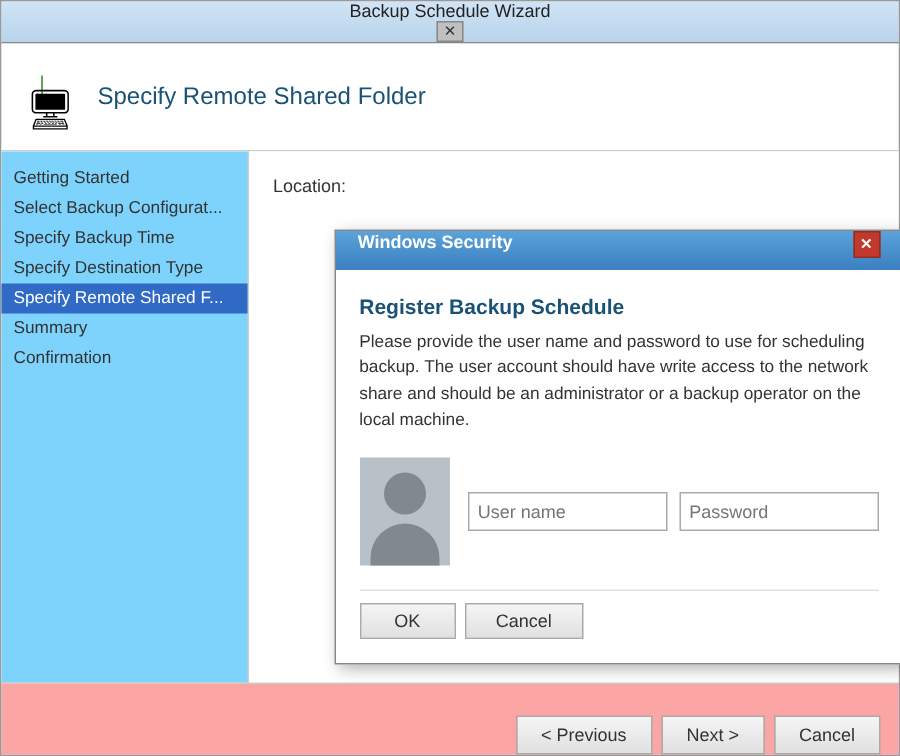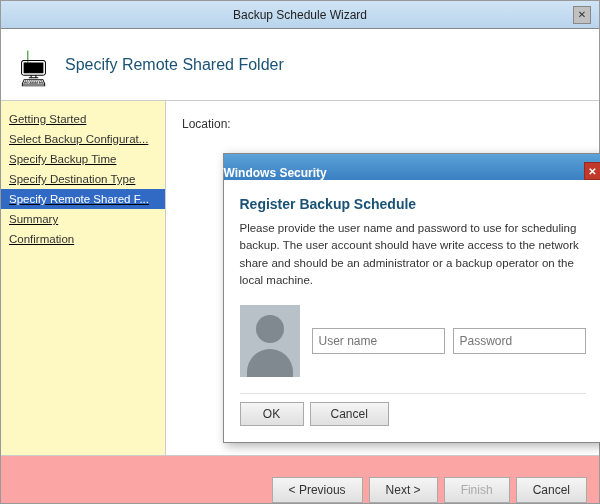--- a/index.html
+++ b/index.html
@@ -24,20 +24,21 @@
 
     
     .title-bar {
       background: linear-gradient(to bottom, #d0e4f5, #b8d4ec);
       height: 28px;
       display: flex;
       align-items: center;
       justify-content: flex-end;
       padding: 0 8px;
       border-bottom: 1px solid #888;
+      flex-direction: column;
     }
     .title-bar-text {
       font-size: 12px;
       color: #222;
       flex: 1;
       text-align: center;
     }
     .title-bar-close {
       width: 18px;
       height: 18px;
@@ -69,24 +70,23 @@
     
     .content-area {
       display: flex;
       flex: 1;
       background: white;
     }
 
     
     .sidebar {
       width: 165px;
-      background: #fef9c3;
+      background: #7dd3fc;
       border-right: 1px solid #ccc;
       padding: 8px 0;
-      text-decoration: underline;
     }
     .sidebar-item {
       padding: 4px 8px;
       font-size: 11.5px;
       color: #333;
       cursor: pointer;
       white-space: nowrap;
       overflow: hidden;
       text-overflow: ellipsis;
     }
@@ -150,23 +150,23 @@
       box-shadow: 3px 3px 10px rgba(0,0,0,0.3);
       pointer-events: all;
       position: relative;
       top: 20px;
       left: 30px;
     }
     .dialog-titlebar {
       background: linear-gradient(to bottom, #5ba3d9, #3a7fc1);
       height: 26px;
       display: flex;
-      align-items: flex-end;
+      align-items: flex-start;
       justify-content: space-between;
-      padding: 0 0;
+      padding: 0 15px;
     }
     .dialog-titlebar-text {
       font-size: 12px;
       color: white;
       font-weight: bold;
     }
     .dialog-close-btn {
       width: 18px;
       height: 18px;
       background: #c0392b;
@@ -344,17 +344,16 @@
           </div>
 
         </div>
       </div>
     </div>
   </div>
 
   <div class="footer">
     <button class="footer-btn">&lt; Previous</button>
     <button class="footer-btn">Next &gt;</button>
-    <button class="footer-btn disabled">Finish</button>
     <button class="footer-btn">Cancel</button>
   </div>
 
 </div>
 
 </body></html>

